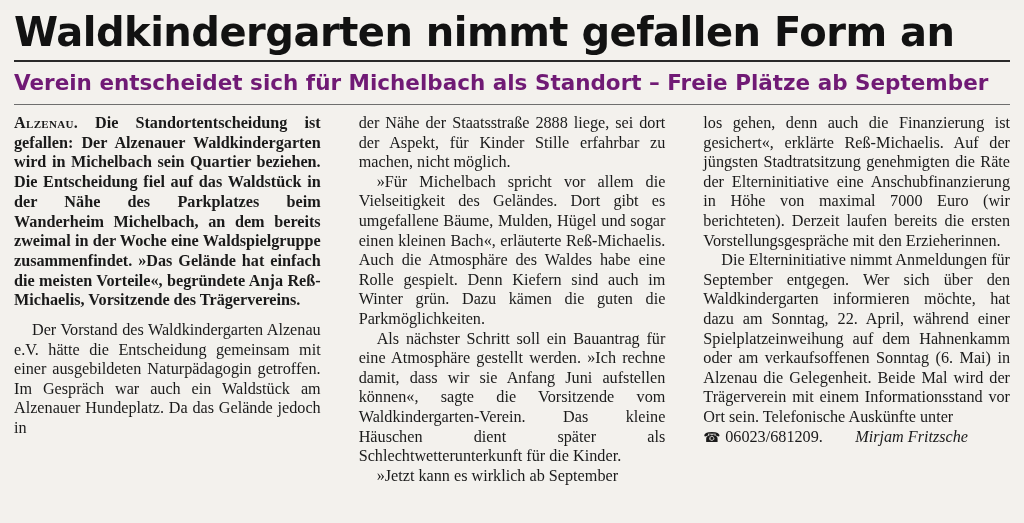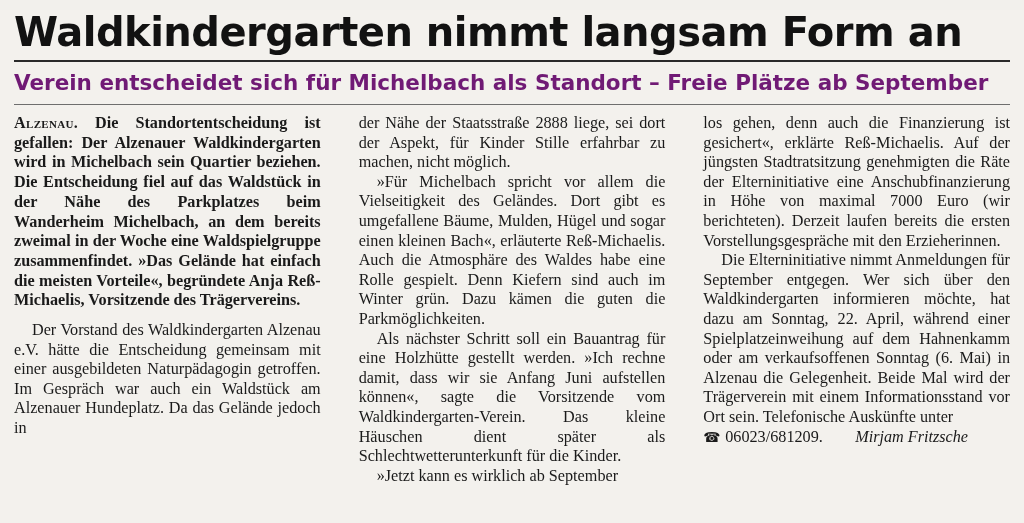--- a/index.html
+++ b/index.html
@@ -92,40 +92,40 @@
     font-family: "DejaVu Sans", sans-serif;
     font-size: 14px;
   }
   .spacer-sm { height: 10px; }
 </style>
 </head>
 <body>
 
 <div class="page">
 
-  <h1 class="headline">Waldkindergarten nimmt langsam Form an</h1>
+  <h1 class="headline">Waldkindergarten nimmt gefallen Form an</h1>
 
   <div class="rule-top"></div>
 
   <h2 class="subhead">Verein entscheidet sich für Michelbach als Standort – Freie Plätze ab September</h2>
 
   <div class="rule-under"></div>
 
   <div class="columns">
 
     <div class="col">
       <p class="lead"><span class="dateline">Alzenau.</span><span> Die Standortentscheidung ist gefallen: Der Alzenauer Waldkindergarten wird in Michelbach sein Quartier beziehen. Die Entscheidung fiel auf das Waldstück in der Nähe des Parkplatzes beim Wanderheim Michelbach, an dem bereits zweimal in der Woche eine Waldspielgruppe zusammenfindet. »Das Gelände hat einfach die meisten Vorteile«, begründete Anja Reß-Michaelis, Vorsitzende des Trägervereins.</span></p>
       <div class="spacer-sm"></div>
       <p class="indent">Der Vorstand des Waldkindergarten Alzenau e.V. hätte die Entscheidung gemeinsam mit einer ausgebildeten Naturpädagogin getroffen. Im Gespräch war auch ein Waldstück am Alzenauer Hundeplatz. Da das Gelände jedoch in</p>
     </div>
 
     <div class="col">
       <p>der Nähe der Staatsstraße 2888 liege, sei dort der Aspekt, für Kinder Stille erfahrbar zu machen, nicht möglich.</p>
       <p class="indent">»Für Michelbach spricht vor allem die Vielseitigkeit des Geländes. Dort gibt es umgefallene Bäume, Mulden, Hügel und sogar einen kleinen Bach«, erläuterte Reß-Michaelis. Auch die Atmosphäre des Waldes habe eine Rolle gespielt. Denn Kiefern sind auch im Winter grün. Dazu kämen die guten die Parkmöglichkeiten.</p>
-      <p class="indent">Als nächster Schritt soll ein Bauantrag für eine Holzhütte gestellt werden. »Ich rechne damit, dass wir sie Anfang Juni aufstellen können«, sagte die Vorsitzende vom Waldkindergarten-Verein. Das kleine Häuschen dient später als Schlechtwetterunterkunft für die Kinder.</p>
+      <p class="indent">Als nächster Schritt soll ein Bauantrag für eine Atmosphäre gestellt werden. »Ich rechne damit, dass wir sie Anfang Juni aufstellen können«, sagte die Vorsitzende vom Waldkindergarten-Verein. Das kleine Häuschen dient später als Schlechtwetterunterkunft für die Kinder.</p>
       <p class="indent">»Jetzt kann es wirklich ab September</p>
     </div>
 
     <div class="col">
       <p>los gehen, denn auch die Finanzierung ist gesichert«, erklärte Reß-Michaelis. Auf der jüngsten Stadtratsitzung genehmigten die Räte der Elterninitiative eine Anschubfinanzierung in Höhe von maximal 7000 Euro (wir berichteten). Derzeit laufen bereits die ersten Vorstellungsgespräche mit den Erzieherinnen.</p>
       <p class="indent">Die Elterninitiative nimmt Anmeldungen für September entgegen. Wer sich über den Waldkindergarten informieren möchte, hat dazu am Sonntag, 22. April, während einer Spielplatzeinweihung auf dem Hahnenkamm oder am verkaufsoffenen Sonntag (6. Mai) in Alzenau die Gelegenheit. Beide Mal wird der Trägerverein mit einem Informationsstand vor Ort sein. Telefonische Auskünfte unter</p>
       <p class="phone-line"><span class="nowrap-glyph">☎ </span><span>06023/681209.</span>&nbsp;&nbsp;&nbsp;&nbsp;&nbsp;&nbsp;&nbsp;&nbsp;<span class="byline">Mirjam Fritzsche</span></p>
     </div>
 
   </div>

